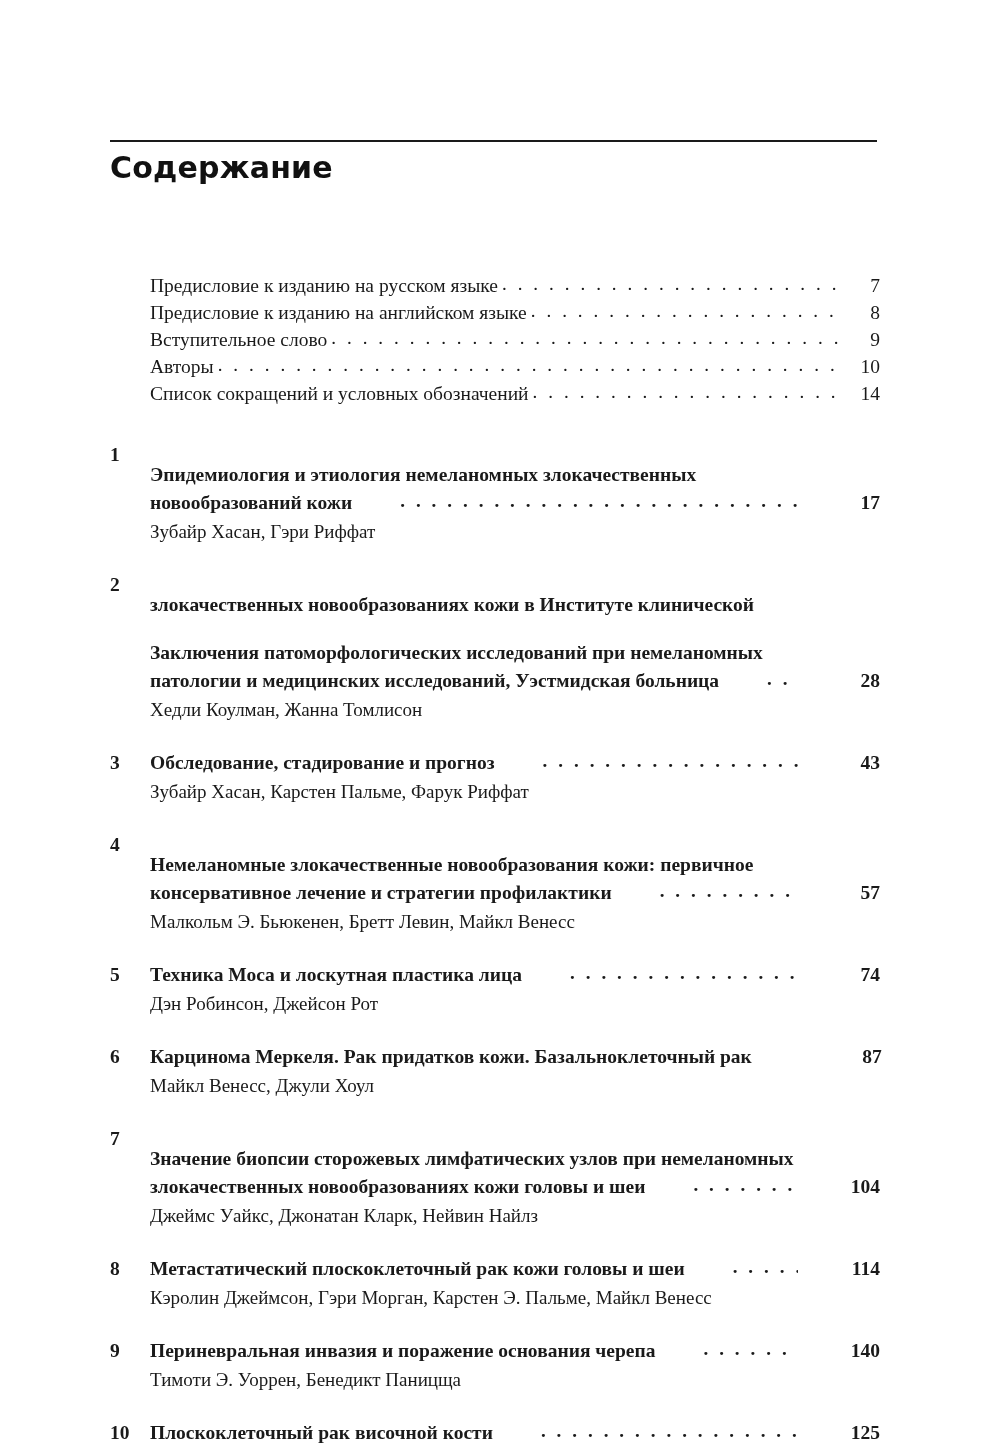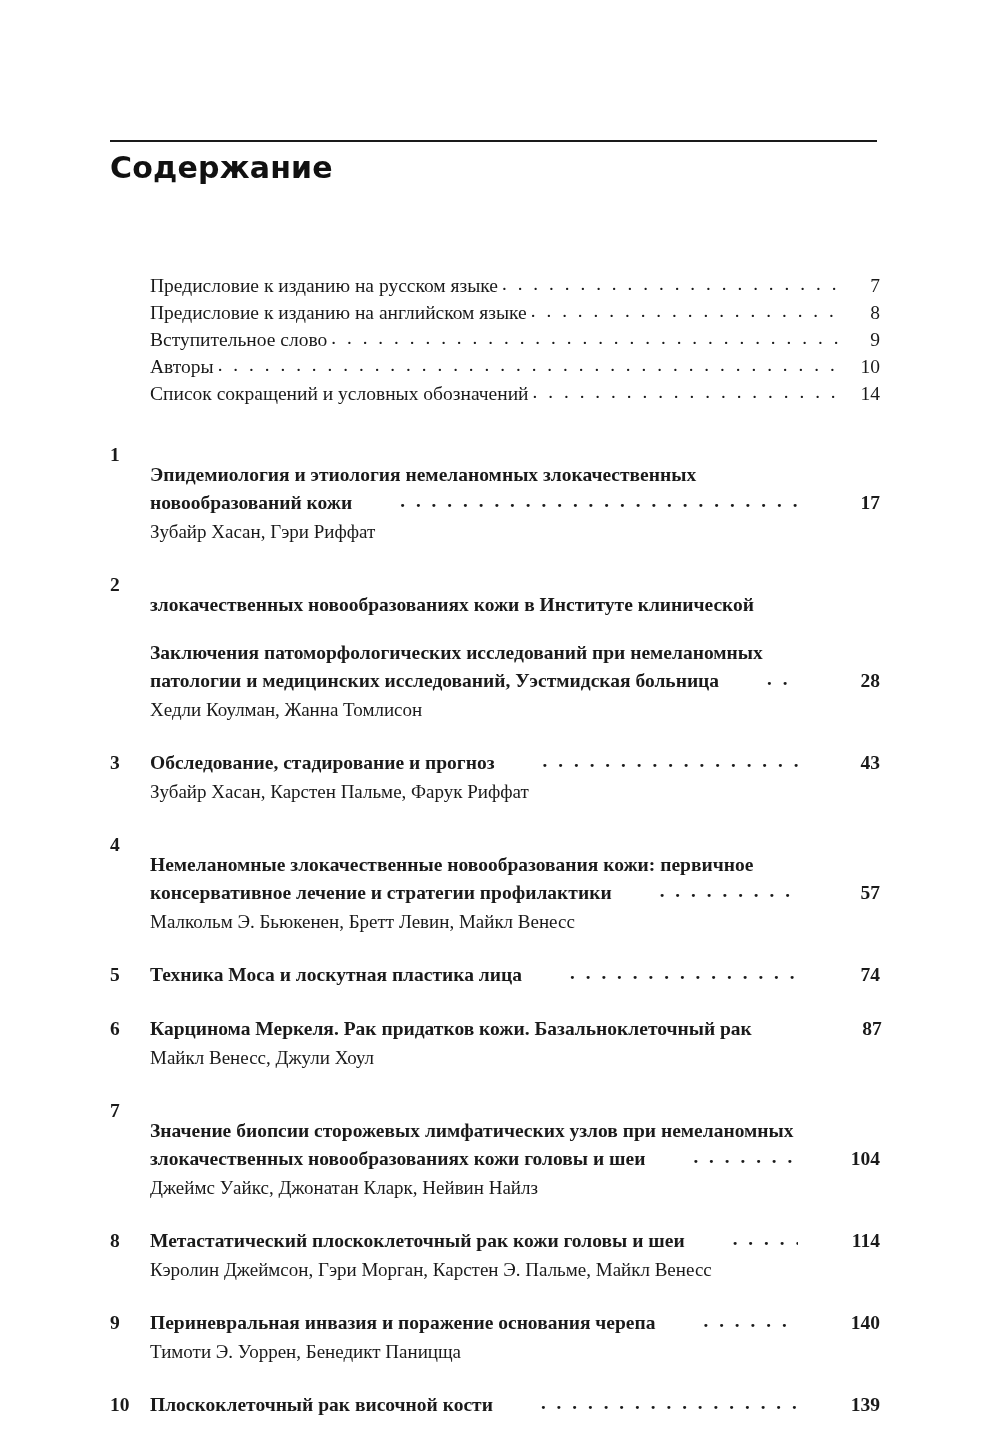--- a/index.html
+++ b/index.html
@@ -228,20 +228,21 @@
     <div class="chapter">
       <div class="ch-num">5</div>
       <div class="ch-body">
         <div class="ch-title-wrap">
           <span class="ch-lastline">
             <span class="t">Техника Моса и лоскутная пластика лица</span>
             <span class="dots">. . . . . . . . . . . . . . . . . . . . . . . . . . . . . . . . . . . . . . . . . . . . . . . . . . . . . . . . . . . . . . . . . . . . . . . . . . . . . . . . .</span>
             <span class="page-num">74</span>
           </span>
         </div>
+        <div class="ch-authors">Дэн Робинсон, Джейсон Рот</div>
       </div>
     </div>
 
     <div class="chapter">
       <div class="ch-num">6</div>
       <div class="ch-body">
         <div class="ch-title-wrap">
           <span class="ch-lastline">
             <span class="t">Карцинома Меркеля. Рак придатков кожи. Базальноклеточный рак</span>
             <span class="dots">. . . . . . . . . . . . . . . . . . . . . . . . . .</span>
@@ -295,20 +296,20 @@
       </div>
     </div>
 
     <div class="chapter">
       <div class="ch-num">10</div>
       <div class="ch-body">
         <div class="ch-title-wrap">
           <span class="ch-lastline">
             <span class="t">Плоскоклеточный рак височной кости</span>
             <span class="dots">. . . . . . . . . . . . . . . . . . . . . . . . . . . . . . . . . . . . . . . . . . . . . . . . . . . . . . . . . . . . . . . . . . .</span>
-            <span class="page-num">139</span>
+            <span class="page-num">125</span>
           </span>
         </div>
       </div>
     </div>
 
   </div>
 </div>
 
 </body></html>

